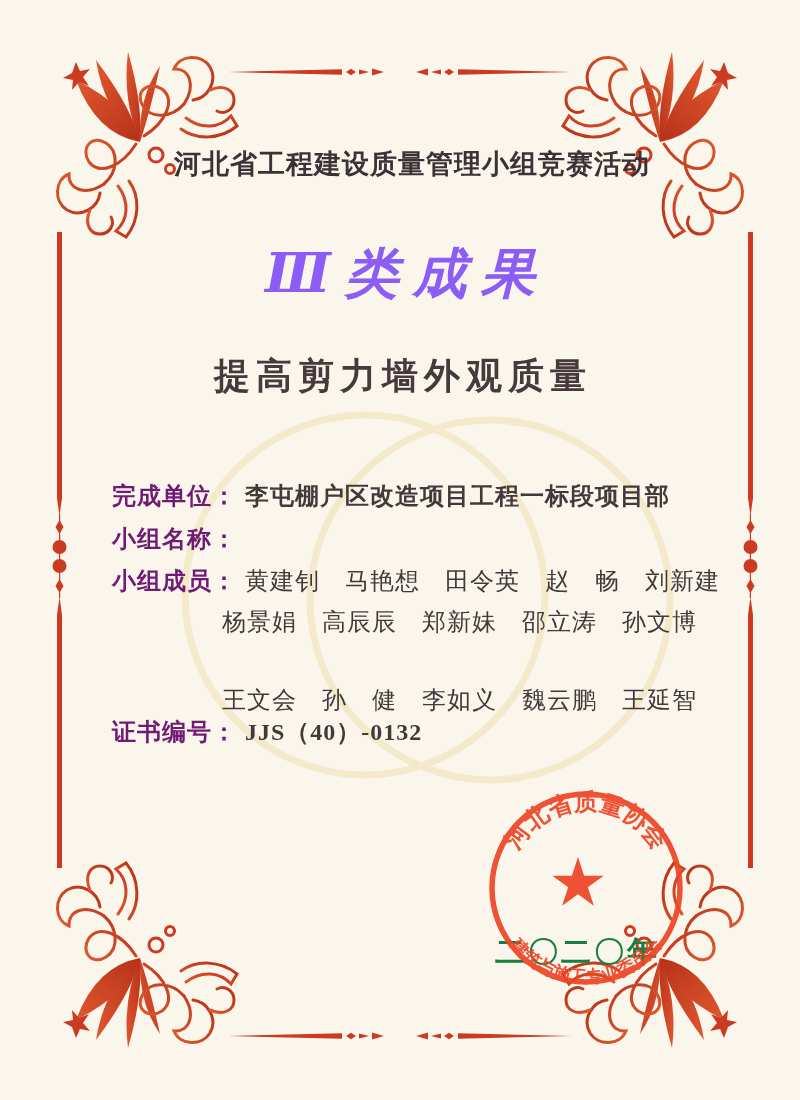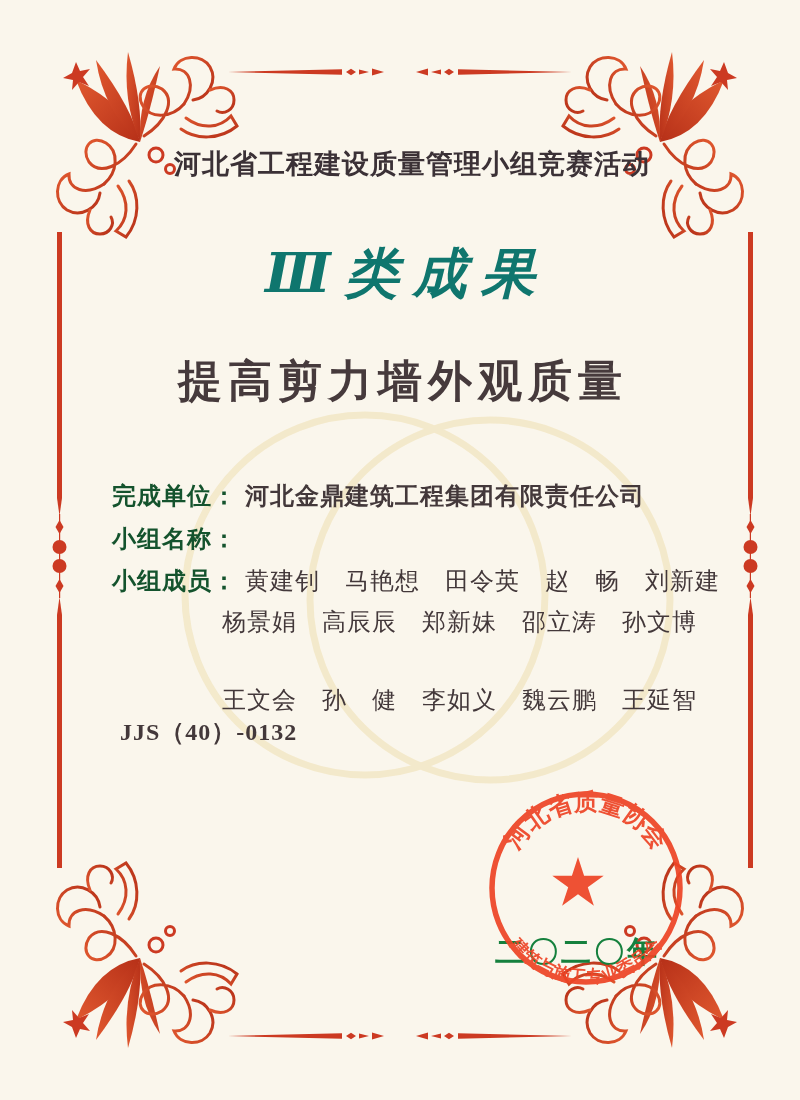--- a/index.html
+++ b/index.html
@@ -12,32 +12,32 @@
   .content{position:absolute;left:0;top:0;width:800px;height:1100px;z-index:1;}
   .title{
     position:absolute;top:146px;left:0;width:800px;text-align:center;
     font-family:"Liberation Sans","DejaVu Sans",sans-serif;
     font-weight:700;font-size:27px;letter-spacing:1px;color:#3b3136;padding-left:12px;
   }
   .grade{
     position:absolute;top:238px;left:0;width:800px;text-align:center;
     font-family:"DejaVu Serif","Liberation Serif",serif;
     font-weight:700;font-style:italic;font-size:54px;letter-spacing:14px;
-    color:#0f766e;text-indent:14px;
+    color:#8b5cf6;text-indent:14px;
   }
   .achievement{
     position:absolute;top:352px;left:0;width:800px;text-align:center;
-    font-size:44px;letter-spacing:6px;font-weight:600;color:#463a3c;text-indent:6px;
+    font-size:36px;letter-spacing:6px;font-weight:600;color:#463a3c;text-indent:6px;
   }
   .row{
     position:absolute;left:112px;display:flex;align-items:baseline;white-space:nowrap;
   }
   .row .lbl{
     font-family:"Liberation Sans","DejaVu Sans",sans-serif;
-    font-weight:700;font-size:24px;color:#14532d;letter-spacing:1px;
+    font-weight:700;font-size:24px;color:#701a75;letter-spacing:1px;
   }
   .row .val{
     margin-left:8px;font-size:24px;font-weight:600;color:#43383a;letter-spacing:1px;
   }
   .row .val.light{font-weight:500;}
   .row-unit{top:480px;}
   .row-team{top:523px;gap:12px;}
   .row-members1{top:565px;justify-content:space-between;}
   .row-members2{top:606px;}
   .row-members3{top:684px;}
@@ -123,41 +123,42 @@
   <div class="content">
 
     <div class="title">河北省工程建设质量管理小组竞赛活动</div>
 
     <div class="grade">Ⅲ类成果</div>
 
     <div class="achievement">提高剪力墙外观质量</div>
 
     <div class="row row-unit">
       <span class="lbl">完成单位：</span>
-      <span class="val">河北金鼎建筑工程集团有限责任公司</span>
+      <span class="val">李屯棚户区改造项目工程一标段项目部</span>
     </div>
 
     <div class="row row-team">
       <span class="lbl">小组名称：</span>
     </div>
 
     <div class="row row-members1">
       <span class="lbl">小组成员：</span>
       <span class="val light">黄建钊　马艳想　田令英　赵　畅　刘新建</span>
     </div>
 
     <div class="row row-members2 members-indent">
       <span class="val light">杨景娟　高辰辰　郑新妹　邵立涛　孙文博</span>
     </div>
 
     <div class="row row-members3 members-indent">
       <span class="val light">王文会　孙　健　李如义　魏云鹏　王延智</span>
     </div>
 
     <div class="row row-cert">
+      <span class="lbl">证书编号：</span>
       <span class="val">JJS（40）-0132</span>
     </div>
 
     <div class="date">二〇二〇年</div>
   </div>
 
   <svg class="seal" width="240" height="240" viewBox="0 0 240 240">
     <defs>
       <path id="seal-top-arc" d="M44.7,140.2 A78,78 0 1 1 195.3,140.2" fill="none"></path>
       <path id="seal-bottom-arc" d="M34,160 A95,95 0 0 0 206,160" fill="none"></path>

